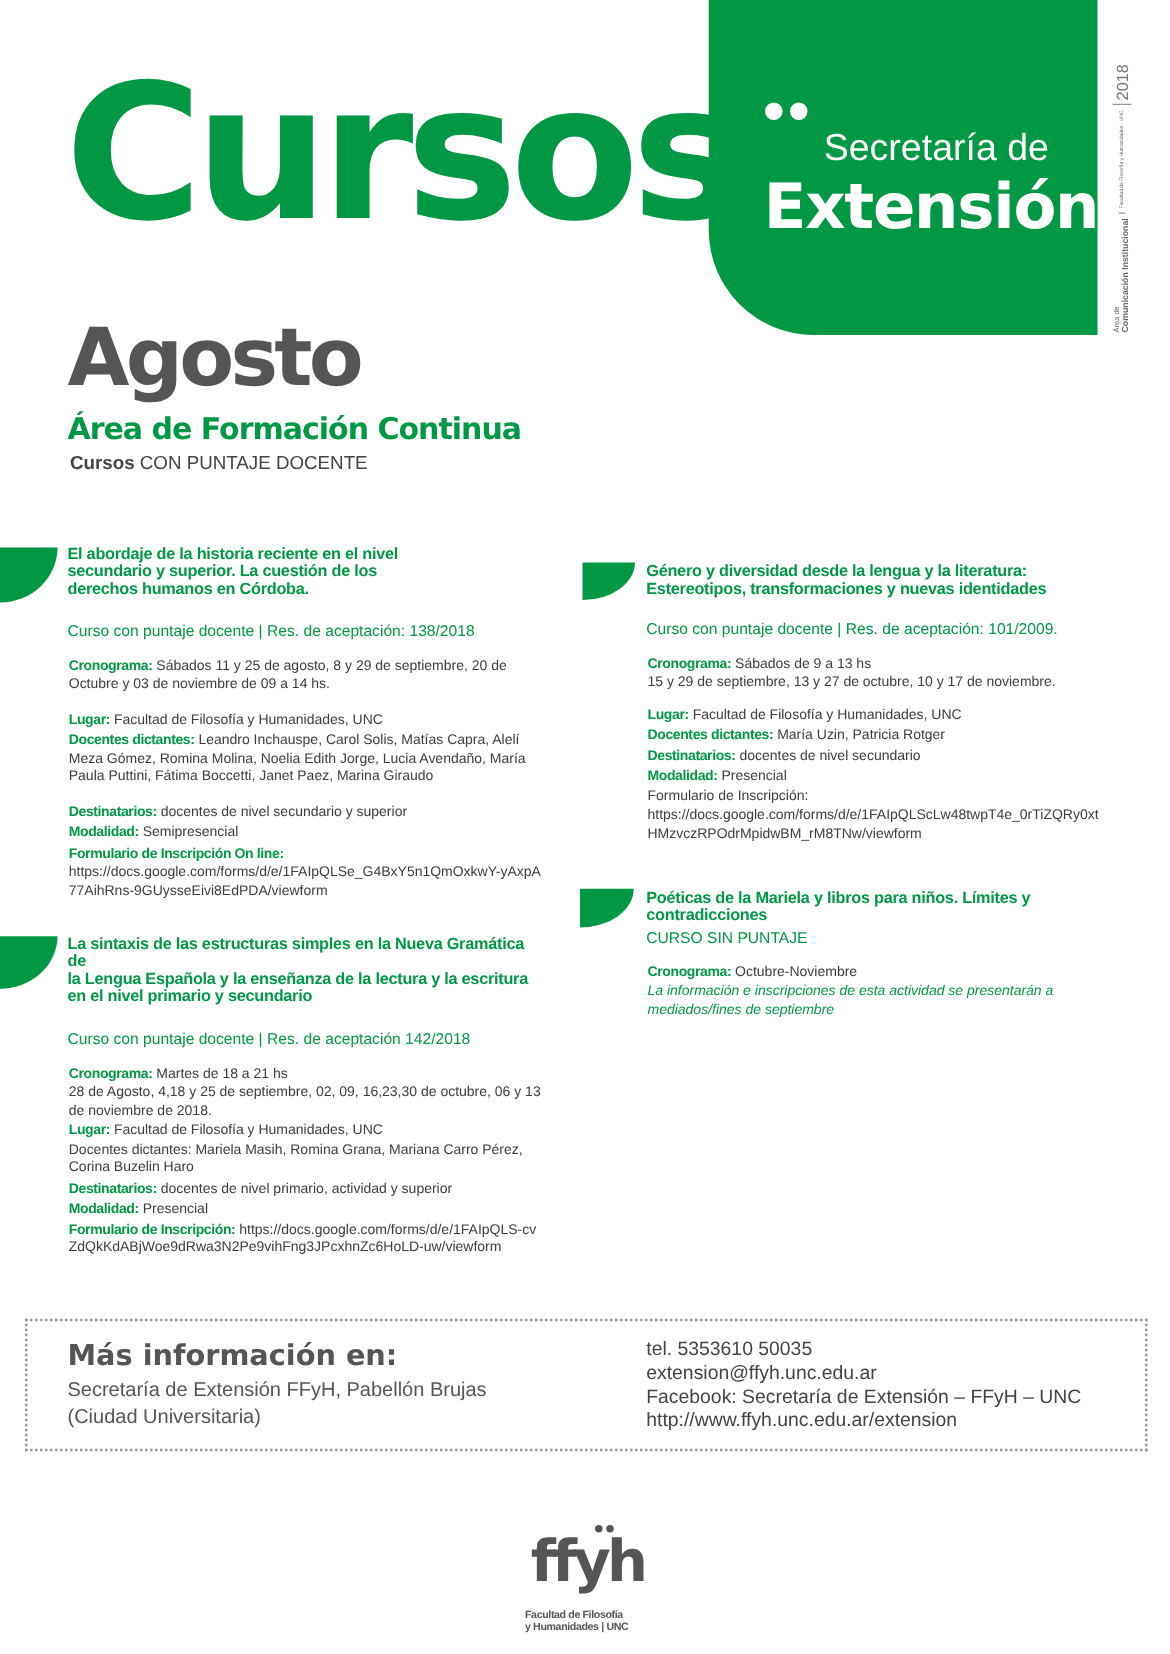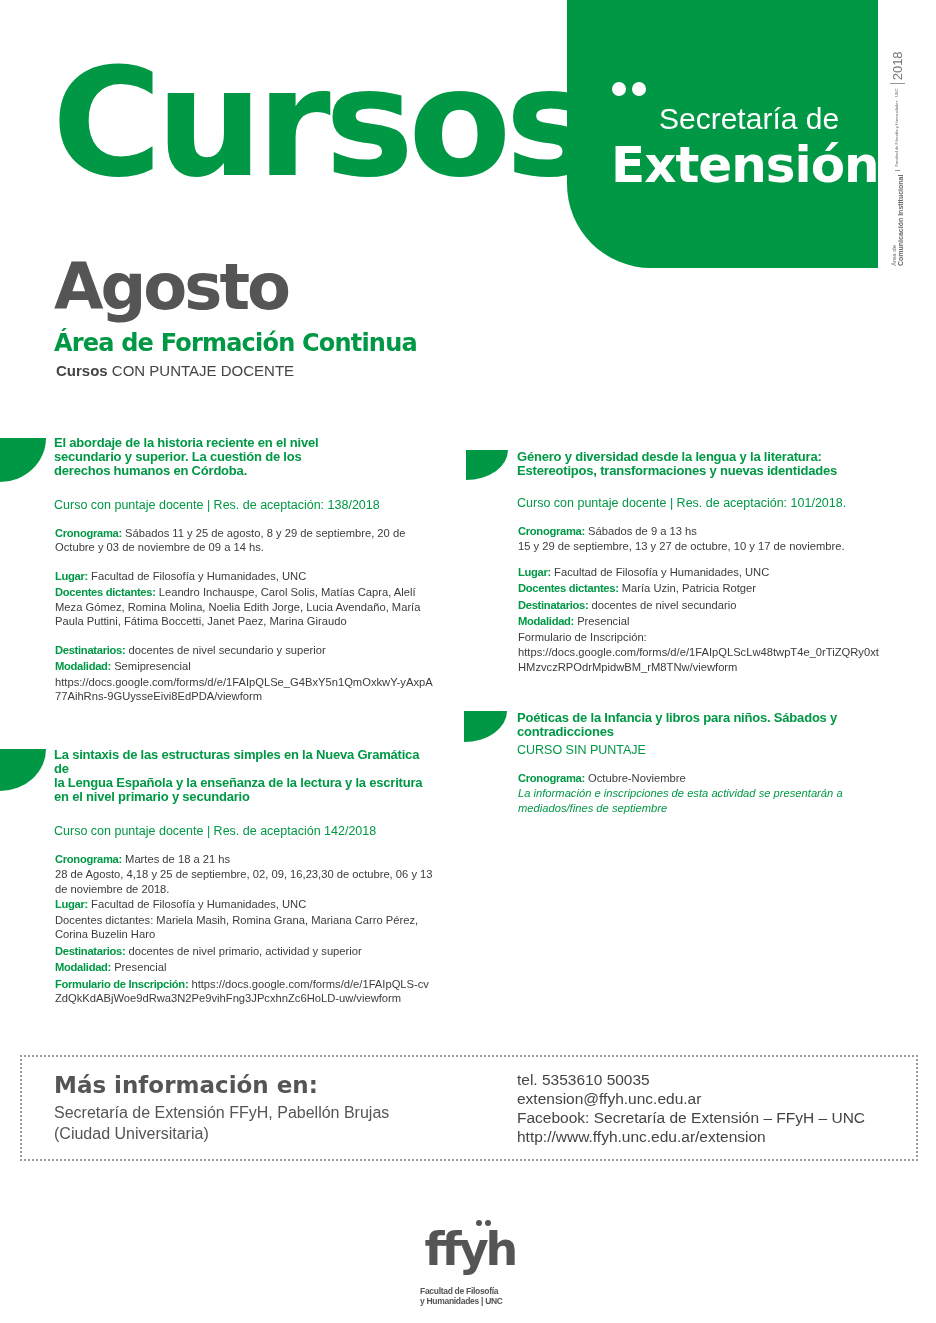--- a/index.html
+++ b/index.html
@@ -75,20 +75,21 @@
   </div>
   <div class="tag">Curso con puntaje docente | Res. de aceptación: 138/2018</div>
   <div class="gap"></div>
   <p><span class="lbl">Cronograma:</span><span> Sábados 11 y 25 de agosto, 8 y 29 de septiembre, 20 de Octubre y 03 de noviembre de 09 a 14 hs.</span></p>
   <div class="gap"></div>
   <p><span class="lbl">Lugar:</span><span> Facultad de Filosofía y Humanidades, UNC</span></p>
   <p style="margin-top:2px"><span class="lbl">Docentes dictantes:</span><span> Leandro Inchauspe, Carol Solis, Matías Capra, Alelí Meza Gómez, Romina Molina, Noelia Edith Jorge, Lucia Avendaño, María Paula Puttini, Fátima Boccetti, Janet Paez, Marina Giraudo</span></p>
   <div class="gap"></div>
   <p><span class="lbl">Destinatarios:</span><span> docentes de nivel secundario y superior</span></p>
   <p style="margin-top:2px"><span class="lbl">Modalidad:</span><span> Semipresencial</span></p>
+  <p style="margin-top:2px" class="lbl">Formulario de Inscripción On line:</p>
   <p style="word-break:break-all">https://docs.google.com/forms/d/e/1FAIpQLSe_G4BxY5n1QmOxkwY-yAxpA77AihRns-9GUysseEivi8EdPDA/viewform</p>
 </div>
 
 <div class="abs tab" style="left:0;top:749px;width:46px;height:42px;"></div>
 <div class="course" style="left:54px;top:748px;width:380px;">
   <div class="title">
     <div>La sintaxis de las estructuras simples en la Nueva Gramática de</div>
     <div>la Lengua Española y la enseñanza de la lectura y la escritura</div>
     <div>en el nivel primario y secundario</div>
   </div>
@@ -102,37 +103,37 @@
   <p style="margin-top:2px"><span class="lbl">Modalidad:</span><span> Presencial</span></p>
   <p style="margin-top:2px;word-break:break-all"><span class="lbl">Formulario de Inscripción:</span><span>  https://docs.google.com/forms/d/e/1FAIpQLS-cvZdQkKdABjWoe9dRwa3N2Pe9vihFng3JPcxhnZc6HoLD-uw/viewform</span></p>
 </div>
 
 <div class="abs tab" style="left:466px;top:450px;width:42px;height:30px;"></div>
 <div class="course" style="left:517px;top:450px;width:370px;">
   <div class="title">
     <div>Género y diversidad desde la lengua y la literatura:</div>
     <div>Estereotipos, transformaciones y nuevas identidades</div>
   </div>
-  <div class="tag" style="margin-top:18px">Curso con puntaje docente | Res. de aceptación: 101/2018.</div>
+  <div class="tag" style="margin-top:18px">Curso con puntaje docente | Res. de aceptación: 101/2009.</div>
   <div class="gap"></div>
   <p><span class="lbl">Cronograma:</span><span> Sábados de 9 a 13 hs</span></p>
   <p>15 y 29 de septiembre, 13 y 27 de octubre, 10 y 17 de noviembre.</p>
   <div class="gap" style="height:9px"></div>
   <p><span class="lbl">Lugar:</span><span> Facultad de Filosofía y Humanidades, UNC</span></p>
   <p style="margin-top:2px"><span class="lbl">Docentes dictantes:</span><span> María Uzin, Patricia Rotger</span></p>
   <p style="margin-top:2px"><span class="lbl">Destinatarios:</span><span> docentes de nivel secundario</span></p>
   <p style="margin-top:2px"><span class="lbl">Modalidad:</span><span> Presencial</span></p>
   <p>Formulario de Inscripción:</p>
   <p style="word-break:break-all">https://docs.google.com/forms/d/e/1FAIpQLScLw48twpT4e_0rTiZQRy0xtHMzvczRPOdrMpidwBM_rM8TNw/viewform</p>
 </div>
 
 <div class="abs tab" style="left:464px;top:711px;width:43px;height:31px;"></div>
 <div class="course" style="left:517px;top:711px;width:370px;">
   <div class="title">
-    <div>Poéticas de la Infancia y libros para niños. Sábados y</div>
+    <div>Poéticas de la Mariela y libros para niños. Límites y</div>
     <div>contradicciones</div>
   </div>
   <div class="tag" style="margin-top:4px">CURSO SIN PUNTAJE</div>
   <div class="gap"></div>
   <p><span class="lbl">Cronograma:</span><span> Octubre-Noviembre</span></p>
   <p class="italic-note">La información e inscripciones de esta actividad se presentarán a mediados/fines de septiembre</p>
 </div>
 
 <div class="abs info-box"></div>
 <div class="abs info-title">Más información en:</div>

